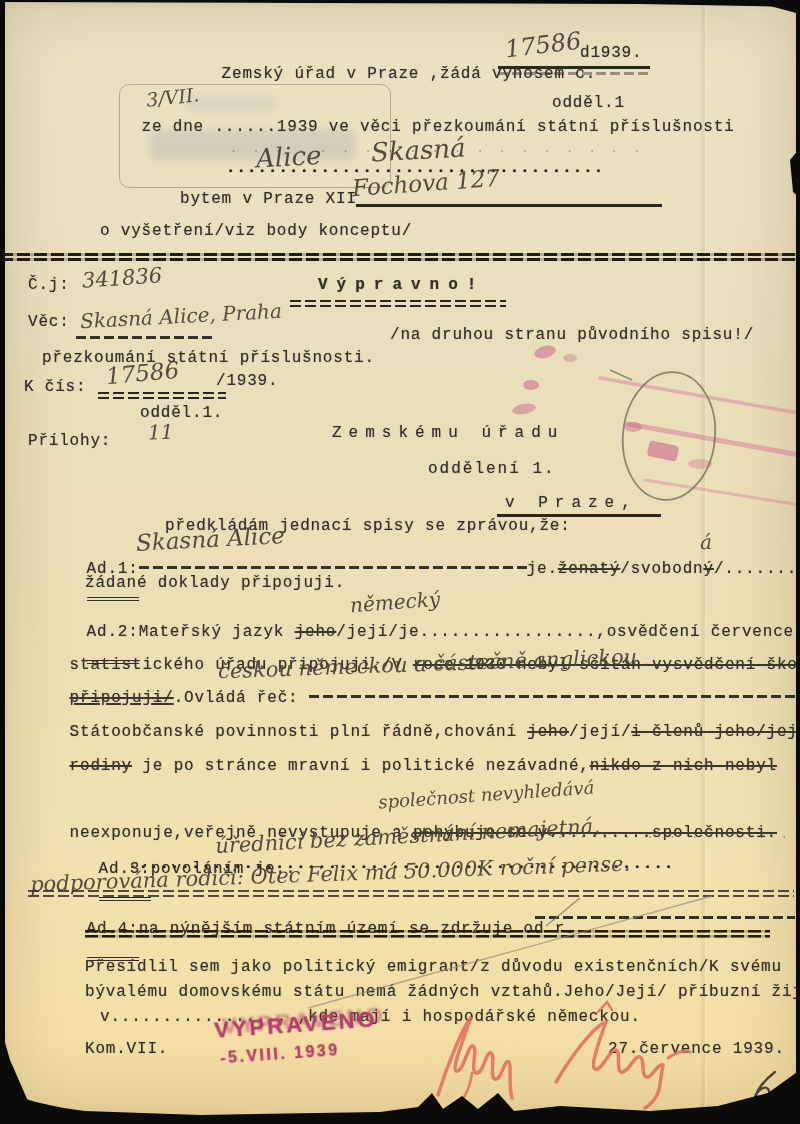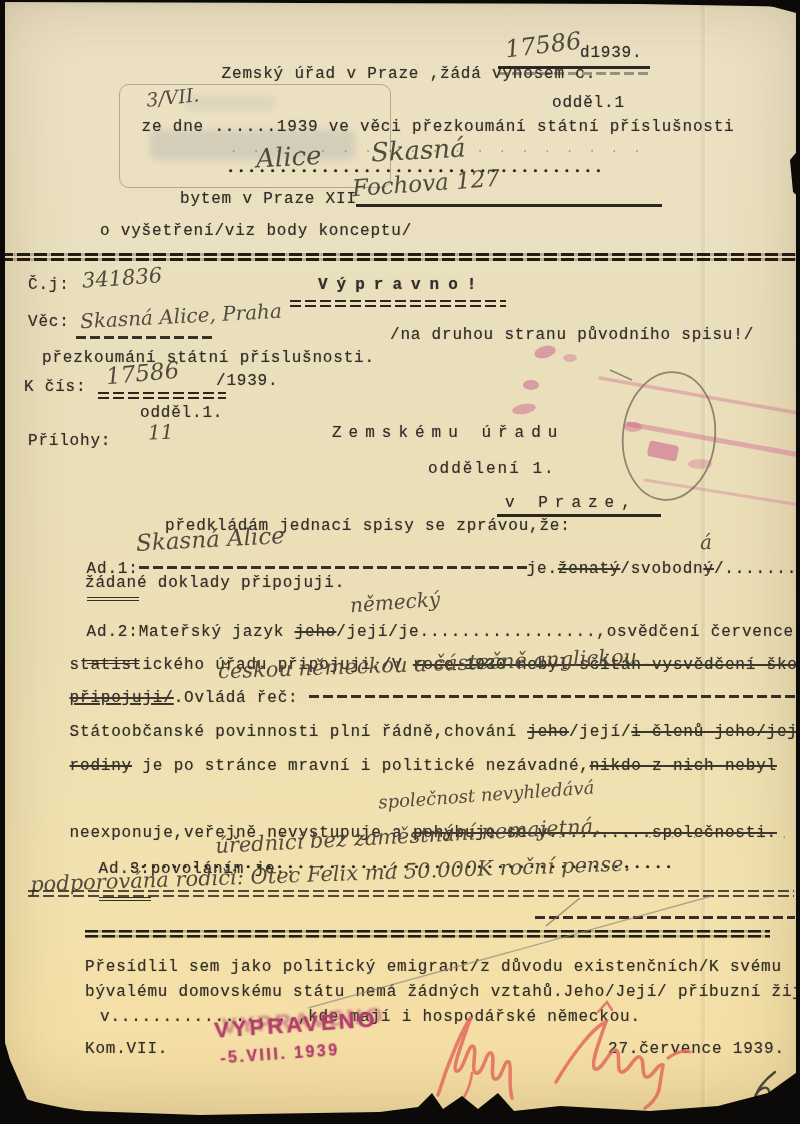--- a/index.html
+++ b/index.html
@@ -157,20 +157,23 @@
   <div class="dots-faint" style="left:355px;top:828px;width:440px;overflow:hidden;">. . . . . . . . . . . . . . . . . . . . . .</div>
 
   <div class="tl" style="left:57px;top:842px;">
     <span class="adlbl">Ad.3:</span><span>povoláním je..</span>
   </div>
   <div class="hw" style="left:215px;top:824px;font-size:21px;transform:rotate(-3deg);">úřednicí bez zaměstnání nemajetná,</div>
   <div class="dots-bold" style="left:130px;top:862px;">••••••••••••••••••••••••••••••••••••••••••••••••••••</div>
   <div class="hw" style="left:30px;top:862px;font-size:21px;transform:rotate(-2deg);">podporována rodiči: Otec Felix má 50.000K roční pense.</div>
   <div class="dbl-dashed-u" style="left:28px;top:890px;width:766px;background-size:100% 2px,100% 2px;opacity:.8;"></div>
 
+  <div class="tl" style="left:45px;top:902px;">
+    <span class="adlbl">Ad.4:</span><span>na nýnějším státním území se zdržuje od r.</span>
+  </div>
   <div class="dashline" style="left:535px;top:916px;width:260px;"></div>
 
   <div class="divider" style="left:85px;top:930px;width:685px;background-size:100% 2.6px,100% 2.6px;"></div>
 
   <div class="tl" style="left:85px;top:958px;">Přesídlil sem jako politický emigrant/z důvodu existenčních/K svému</div>
   <div class="tl" style="left:85px;top:983px;">bývalému domovskému státu nemá žádných vztahů.Jeho/Její/ příbuzní žijí</div>
   <div class="tl" style="left:100px;top:1008px;">v..................,kde mají i hospodářské německou.</div>
 
   <div class="tl" style="left:85px;top:1040px;">Kom.VII.</div>
 

